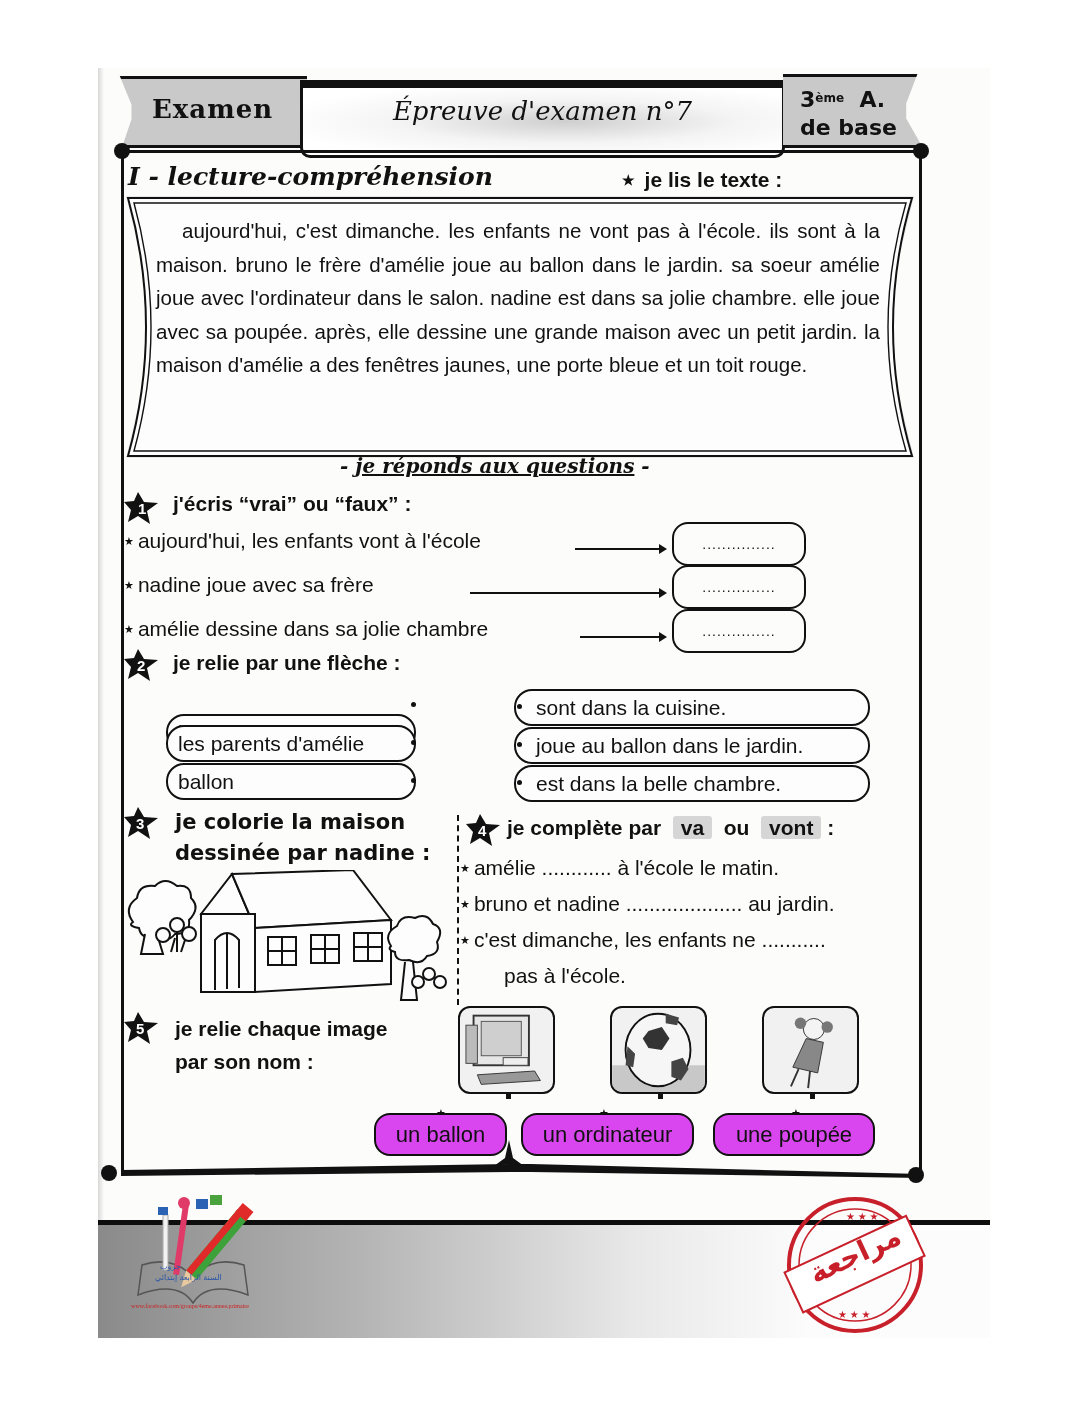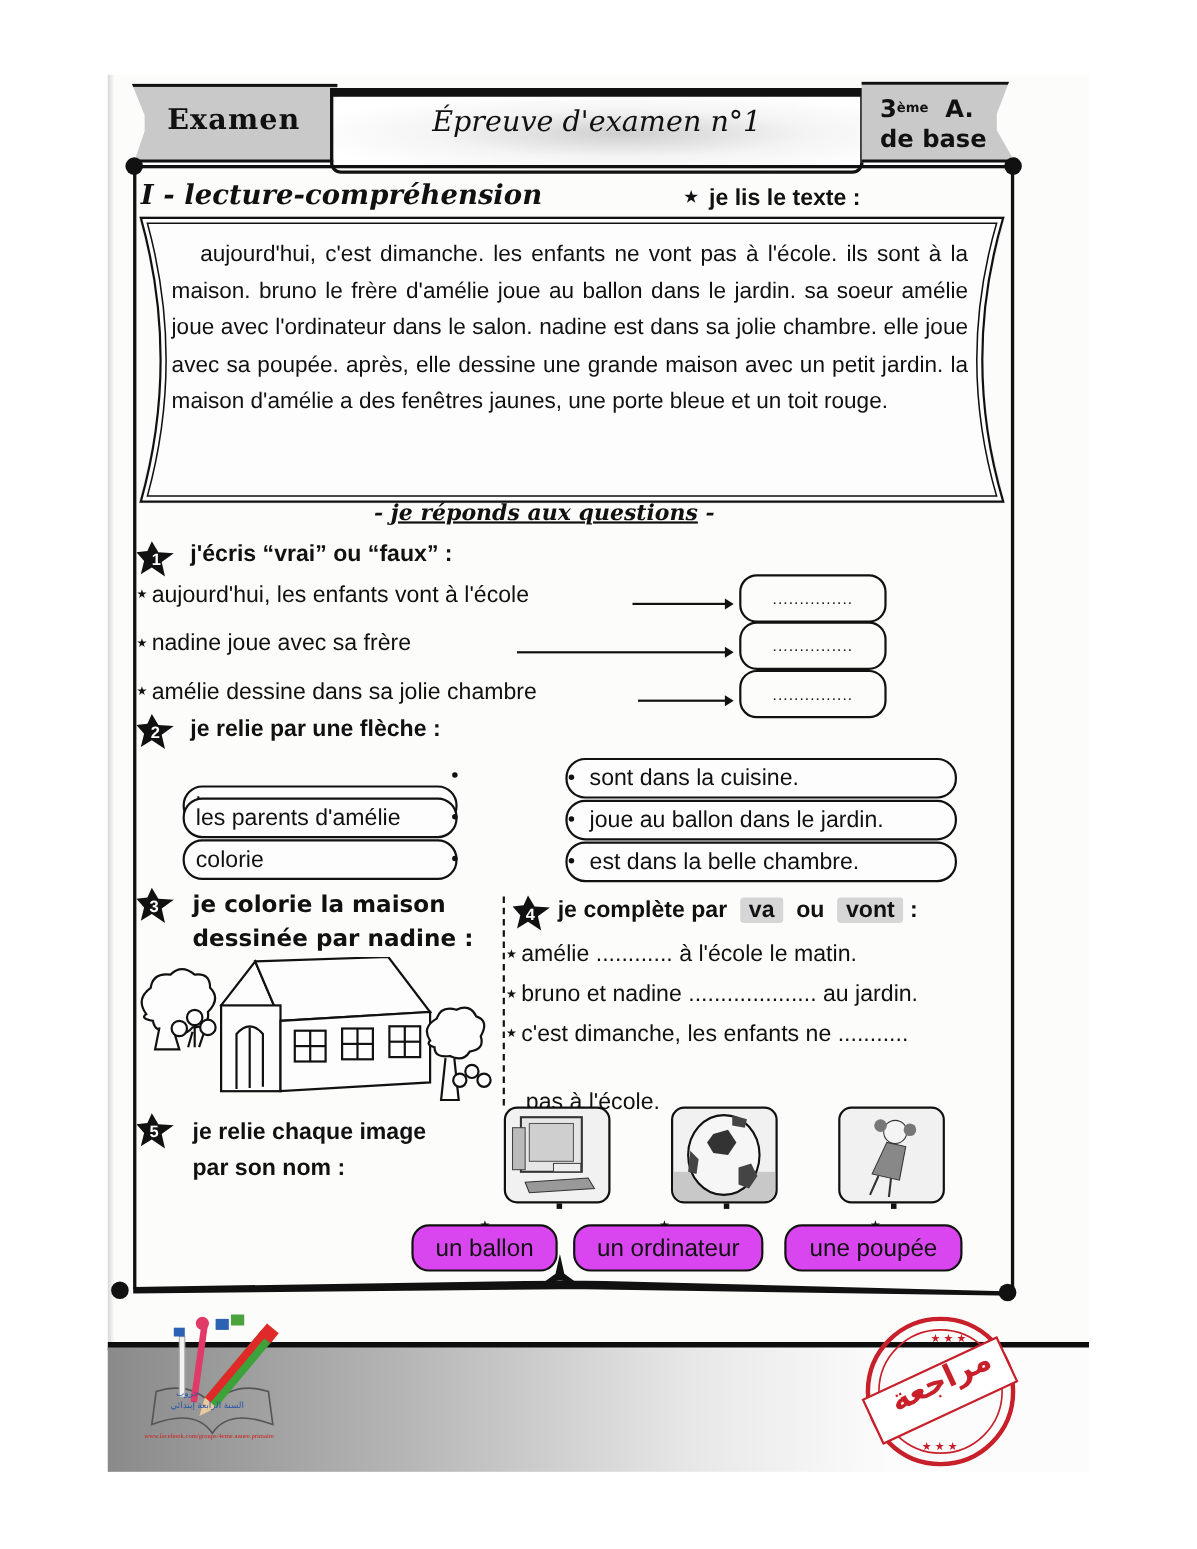--- a/index.html
+++ b/index.html
@@ -89,21 +89,21 @@
 </head>
 <body>
 
 <div class="sheet"></div>
 <div class="sheet-shadow"></div>
 
 <div class="banner banner-left"></div>
 <div class="banner-title banner-left-text">Examen</div>
 
 <div class="title-box"></div>
-<div class="title-text">Épreuve d'examen n°1</div>
+<div class="title-text">Épreuve d'examen n°7</div>
 
 <div class="banner banner-right"></div>
 <div class="grade">
   <span>3</span><sup>ème</sup>&nbsp;&nbsp;<span>A.</span><br>
   <span>de base</span>
 </div>
 
 <div class="frame-top"></div>
 <div class="frame-left"></div>
 <div class="frame-right"></div>
@@ -151,21 +151,21 @@
       <polygon points="14,2 20,12 34,13 23,21 26,34 14,26 4,32 7,20 0,12 10,11" fill="#111"></polygon>
       <text x="13" y="24" font-size="15" font-weight="bold" fill="#fff" font-family="Liberation Sans, sans-serif">2</text>
     </svg>
 </div>
 <div class="q-title" style="left:173px;top:651px;">je relie par une flèche :</div>
 
 <div class="pill" style="left:166px;top:714px;width:250px;"><span>bruno</span></div>
 <div class="pill-dot" style="left:411px;top:702px;"></div>
 <div class="pill" style="left:166px;top:725px;width:250px;"><span>les parents d'amélie</span></div>
 <div class="pill-dot" style="left:411px;top:740px;"></div>
-<div class="pill" style="left:166px;top:763px;width:250px;"><span>colorie</span></div>
+<div class="pill" style="left:166px;top:763px;width:250px;"><span>ballon</span></div>
 <div class="pill-dot" style="left:411px;top:778px;"></div>
 
 <div class="pill" style="left:514px;top:689px;width:356px;padding-left:20px;"><span>sont dans la cuisine.</span></div>
 <div class="pill-dot" style="left:517px;top:704px;"></div>
 <div class="pill" style="left:514px;top:727px;width:356px;padding-left:20px;"><span>joue au ballon dans le jardin.</span></div>
 <div class="pill-dot" style="left:517px;top:742px;"></div>
 <div class="pill" style="left:514px;top:765px;width:356px;padding-left:20px;"><span>est dans la belle chambre.</span></div>
 <div class="pill-dot" style="left:517px;top:780px;"></div>
 
 <div class="qnum" style="left:124px;top:805px;">
@@ -225,21 +225,21 @@
 <div class="q-title" style="left:507px;top:816px;text-align:center;">
   <span>je complète par</span>&nbsp;
   <span class="highlight">va</span>&nbsp;
   <span>ou</span>&nbsp;
   <span class="highlight">vont</span>
   <span>:</span>
 </div>
 <div class="line-item" style="left:460px;top:856px;"><span class="tiny-star">★</span><span>amélie ............ à l'école le matin.</span></div>
 <div class="line-item" style="left:460px;top:892px;"><span class="tiny-star">★</span><span>bruno et nadine .................... au jardin.</span></div>
 <div class="line-item" style="left:460px;top:928px;"><span class="tiny-star">★</span><span>c'est dimanche, les enfants ne ...........</span></div>
-<div class="line-item" style="left:478px;top:964px;margin-top:26px;">pas à l'école.</div>
+<div class="line-item" style="left:504px;top:964px;">pas à l'école.</div>
 
 <div class="qnum" style="left:124px;top:1010px;">
   <svg viewBox="0 0 38 36">
       <polygon points="14,2 20,12 34,13 23,21 26,34 14,26 4,32 7,20 0,12 10,11" fill="#111"></polygon>
       <text x="12" y="24" font-size="15" font-weight="bold" fill="#fff" font-family="Liberation Sans, sans-serif">5</text>
     </svg>
 </div>
 <div class="q-title" style="left:175px;top:1012px;line-height:33px;">
   <span>je relie chaque image</span><br>
   <span>par son nom :</span>

